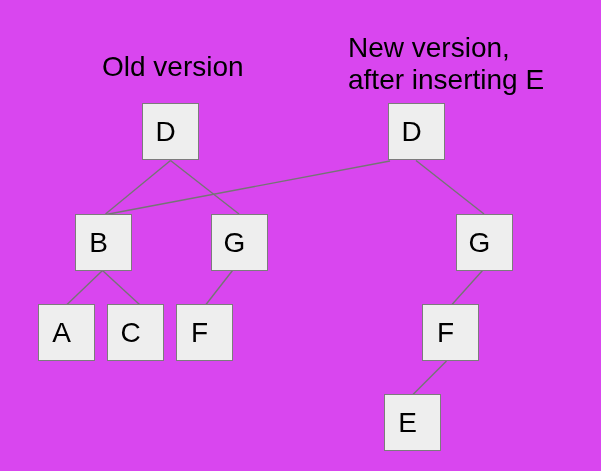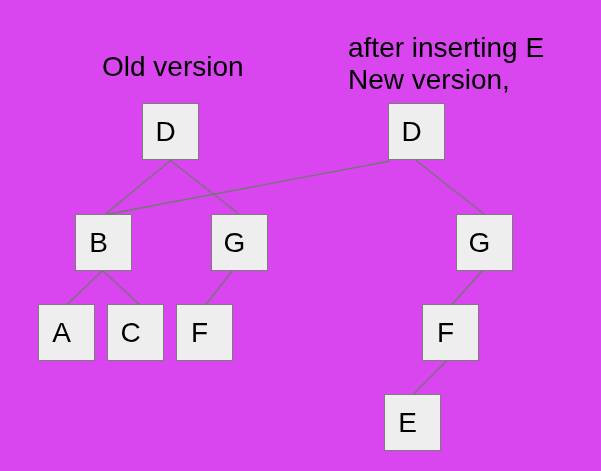--- a/index.html
+++ b/index.html
@@ -49,22 +49,22 @@
   }
 </style>
 </head>
 <body>
 
 <div class="canvas">
 
   <div class="diagram-title" style="left: 102px; top: 51px;">Old version</div>
 
   <div class="diagram-title" style="left: 348px; top: 32px;">
+    <div>New version,</div>
     <div>after inserting E</div>
-    <div>New version,</div>
   </div>
 
   <svg class="edges-layer" width="601" height="471" viewBox="0 0 601 471" stroke="#757575" stroke-width="1.4" fill="none">
     <line x1="170.5" y1="160.5" x2="105.5" y2="214"></line>
     <line x1="170.5" y1="160.5" x2="239" y2="214"></line>
     <line x1="102.5" y1="270.5" x2="67" y2="304.5"></line>
     <line x1="102.5" y1="270.5" x2="139.5" y2="304.5"></line>
     <line x1="232.5" y1="270.5" x2="206" y2="304.5"></line>
     <line x1="390" y1="161" x2="106" y2="214.5"></line>
     <line x1="416" y1="160.5" x2="484" y2="214"></line>

